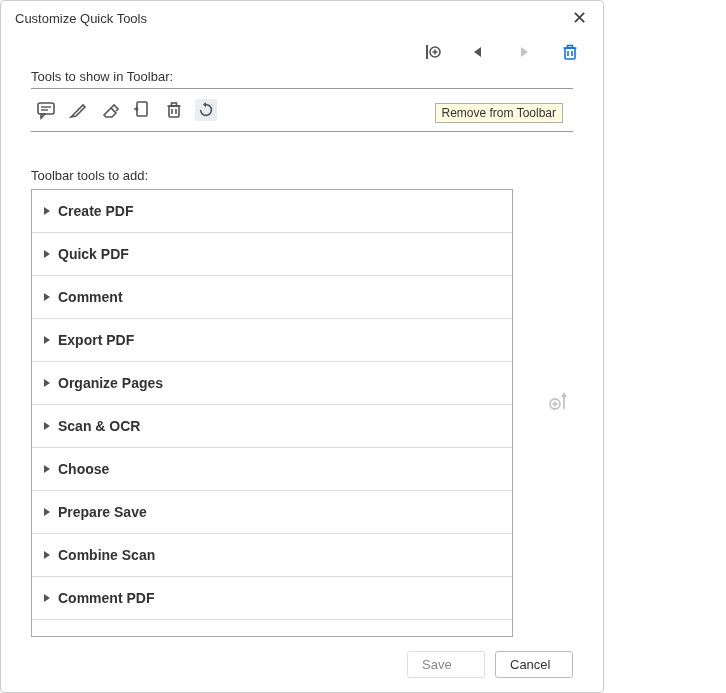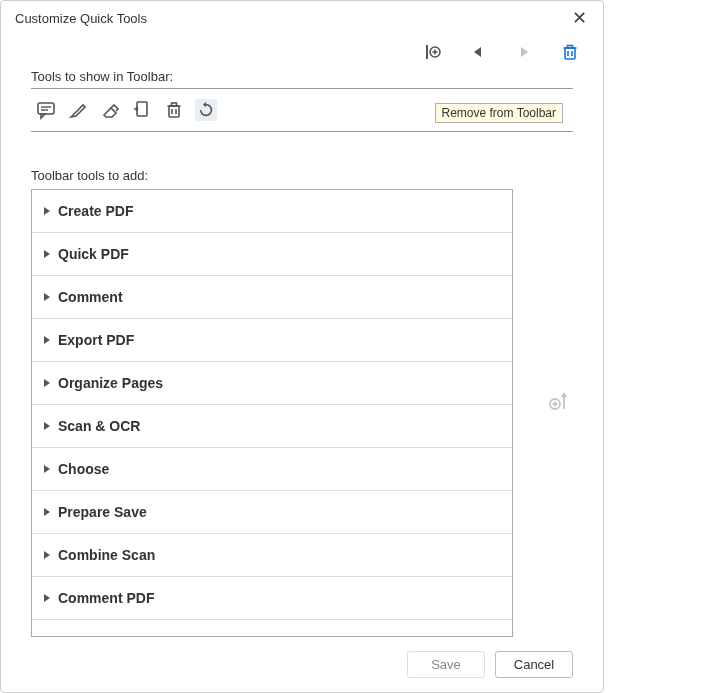--- a/index.html
+++ b/index.html
@@ -164,21 +164,20 @@
     padding: 14px 30px 16px 0;
   }
   .btn {
     min-width: 78px;
     padding: 5px 14px;
     font-size: 13px;
     border: 1px solid #bbb;
     background: #fff;
     border-radius: 3px;
     cursor: pointer;
-    text-align: center;
   }
   .btn-save { color: #888; border-color: #ddd; }
 </style>
 </head>
 <body>
 
 <div class="dialog">
 
   <div class="titlebar">
     <span>Customize Quick Tools</span>

